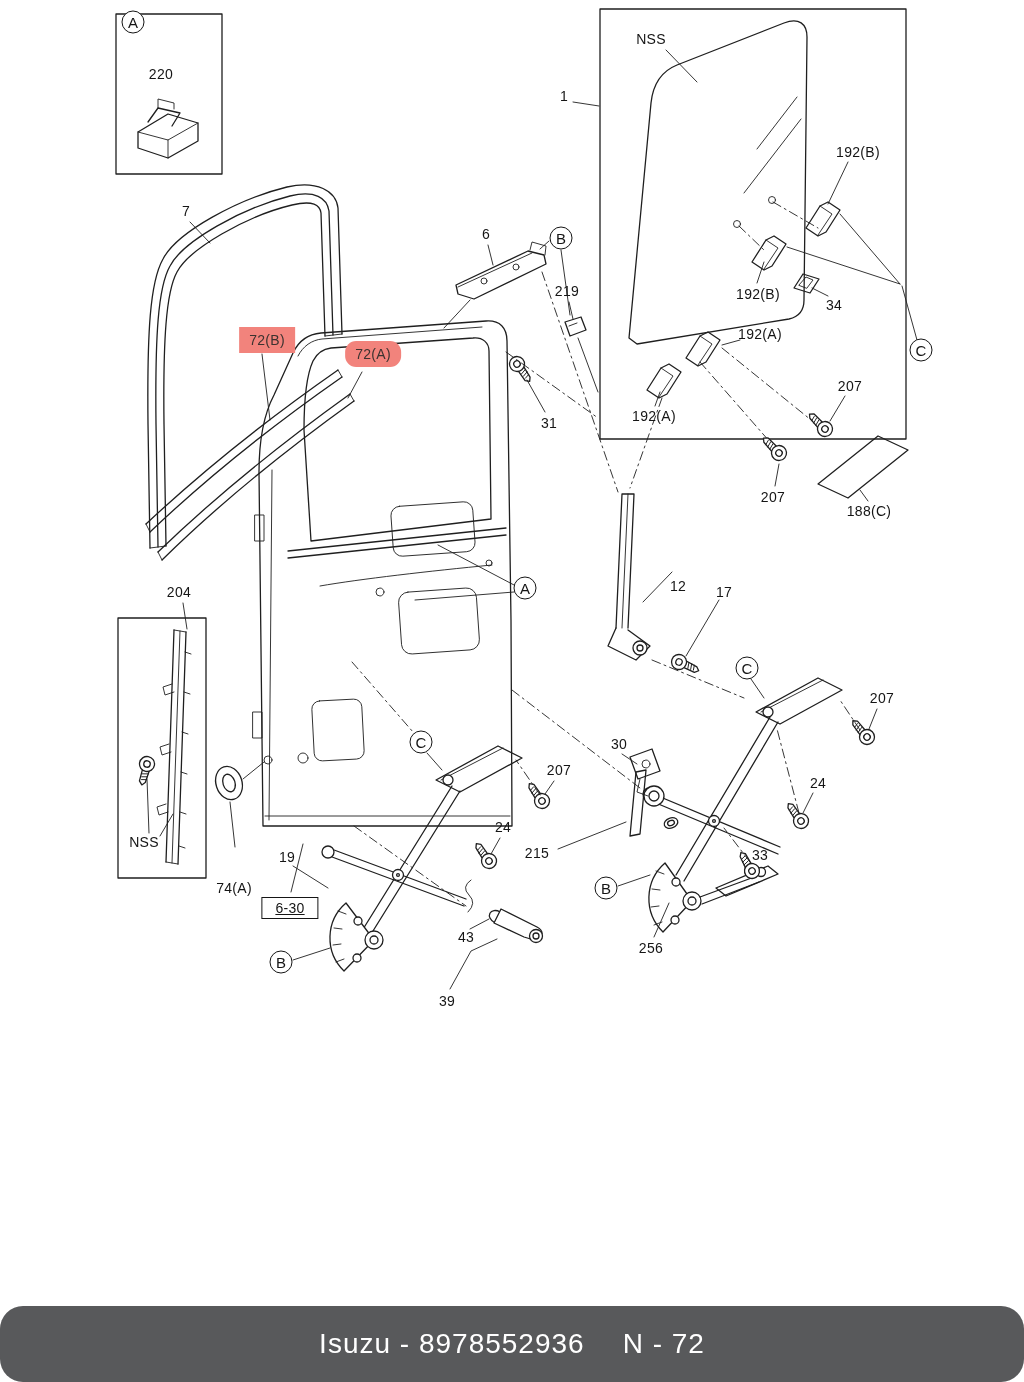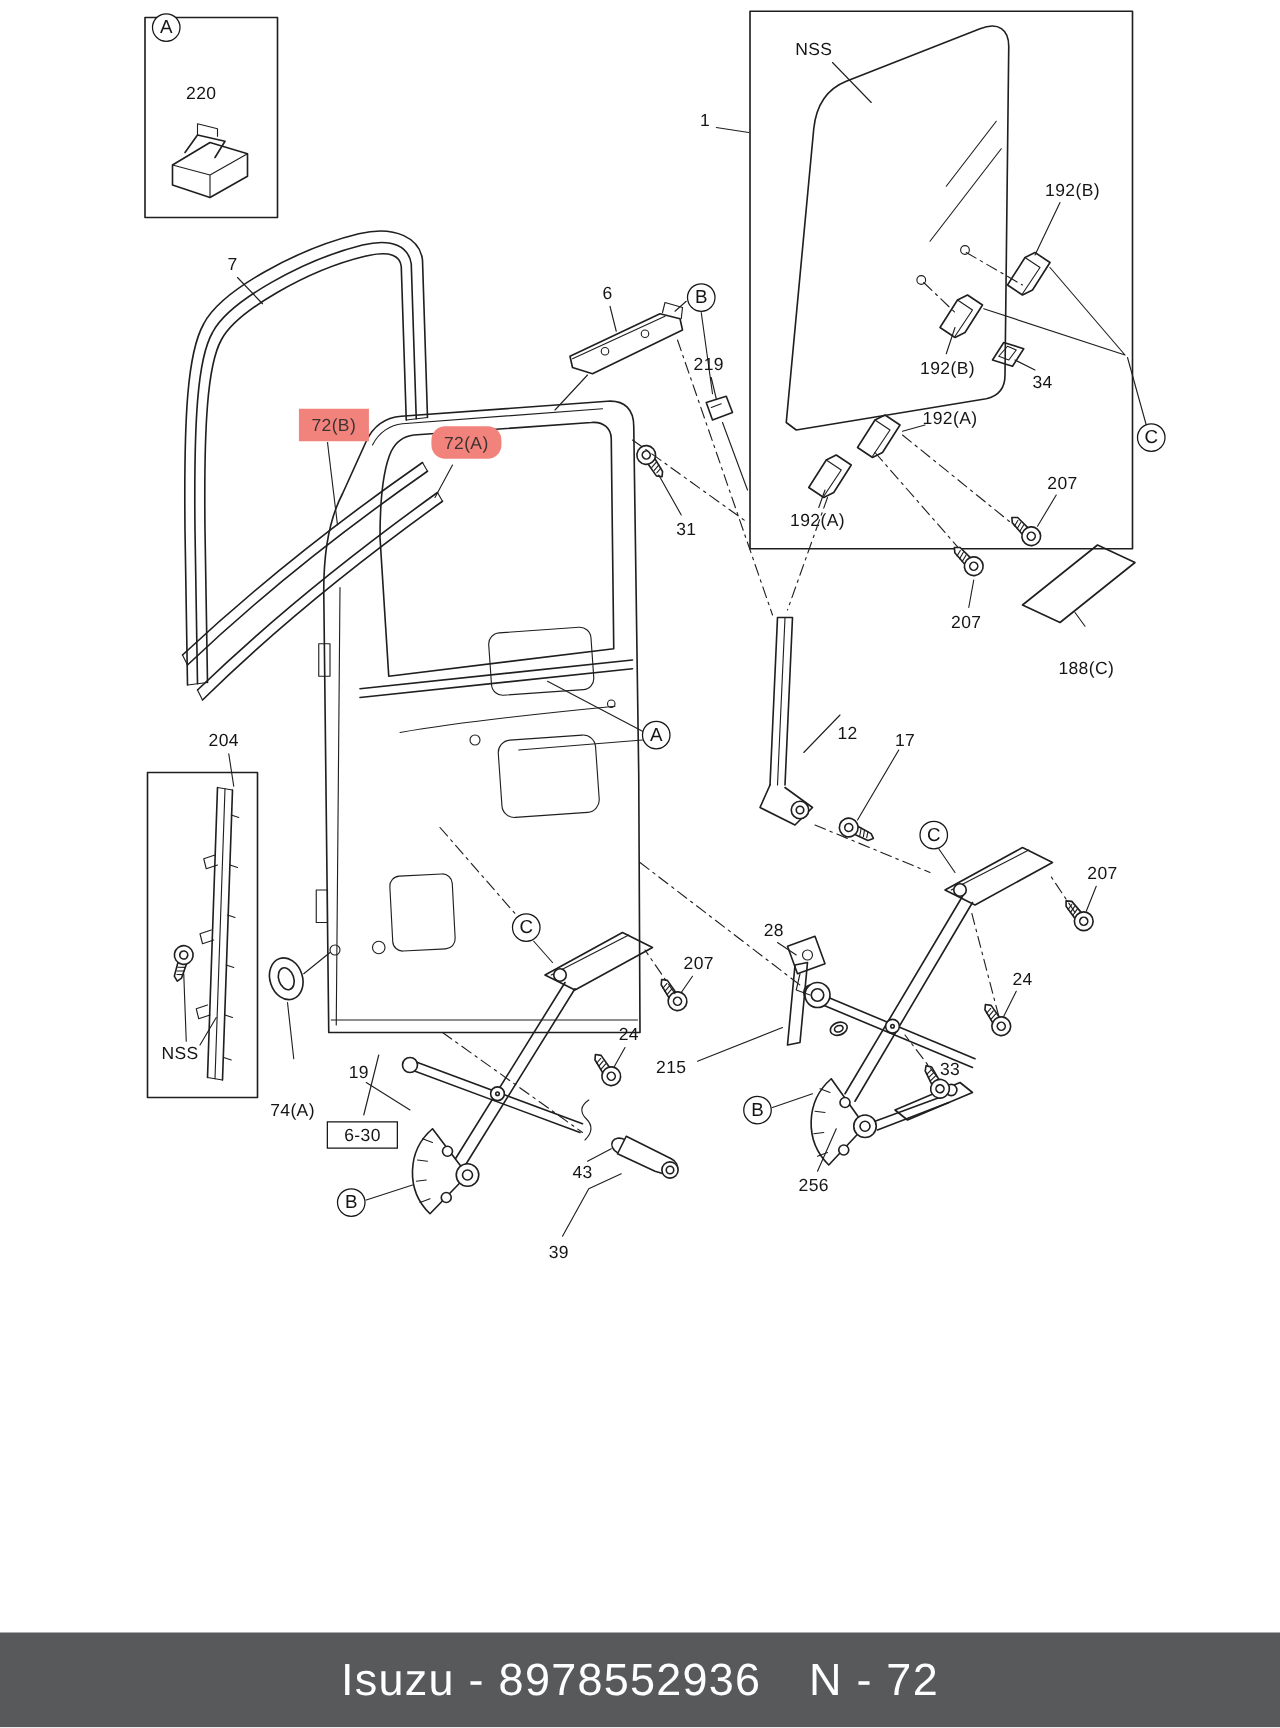--- a/index.html
+++ b/index.html
@@ -33,21 +33,21 @@
   .callout {
     position:absolute; width:23px; height:23px; transform:translate(-50%,-50%);
     border:1.5px solid #151515; border-radius:50%; background:#fff;
     display:flex; align-items:center; justify-content:center;
     font-size:15px; color:#151515; line-height:1;
   }
   .footer {
     position:absolute; left:0; bottom:0; width:100%; height:76px; z-index:3;
     background:var(--footer-bg,#58595b); color:var(--footer-text,#ffffff);
     display:flex; align-items:center; justify-content:center; gap:38px;
-    font-size:36px; letter-spacing:1px;
+    font-size:28px; letter-spacing:1px;border-radius:23px;
   }
 </style>
 </head>
 <body>
 
 <div class="page">
 
   <svg class="lineart" viewBox="0 0 1024 1382" width="1024" height="1382">
     <defs>
       <g id="bolt">
@@ -267,29 +267,29 @@
       <div class="part-label" style="left: 549px; top: 423px;">31</div>
       <div class="part-label" style="left: 564px; top: 96px;">1</div>
       <div class="part-label" style="left: 651px; top: 39px;">NSS</div>
       <div class="part-label" style="left: 858px; top: 152px;">192(B)</div>
       <div class="part-label" style="left: 758px; top: 294px;">192(B)</div>
       <div class="part-label" style="left: 834px; top: 305px;">34</div>
       <div class="part-label" style="left: 760px; top: 334px;">192(A)</div>
       <div class="part-label" style="left: 654px; top: 416px;">192(A)</div>
       <div class="part-label" style="left: 850px; top: 386px;">207</div>
       <div class="part-label" style="left: 773px; top: 497px;">207</div>
-      <div class="part-label" style="left: 869px; top: 534px;">188(C)</div>
+      <div class="part-label" style="left: 869px; top: 511px;">188(C)</div>
       <div class="part-label" style="left: 179px; top: 592px;">204</div>
       <div class="part-label" style="left: 144px; top: 842px;">NSS</div>
       <div class="part-label" style="left: 234px; top: 888px;">74(A)</div>
       <div class="part-label" style="left: 287px; top: 857px;">19</div>
-      <div class="part-label boxed" style="left: 290px; top: 908px;">6-30</div>
+      <div class="part-label boxed" style="left: 290px; top: 908px; text-decoration: underline;">6-30</div>
       <div class="part-label" style="left: 678px; top: 562px; margin-top: 24px;">12</div>
       <div class="part-label" style="left: 724px; top: 592px;">17</div>
-      <div class="part-label" style="left: 619px; top: 744px;">28</div>
+      <div class="part-label" style="left: 619px; top: 744px;">30</div>
       <div class="part-label" style="left: 537px; top: 853px;">215</div>
       <div class="part-label" style="left: 559px; top: 770px;">207</div>
       <div class="part-label" style="left: 503px; top: 827px;">24</div>
       <div class="part-label" style="left: 466px; top: 937px;">43</div>
       <div class="part-label" style="left: 447px; top: 1001px;">39</div>
       <div class="part-label" style="left: 651px; top: 948px;">256</div>
       <div class="part-label" style="left: 760px; top: 855px;">33</div>
       <div class="part-label" style="left: 818px; top: 783px;">24</div>
       <div class="part-label" style="left: 882px; top: 698px;">207</div>
       <div class="callout" style="left: 133px; top: 22px;">A</div>

